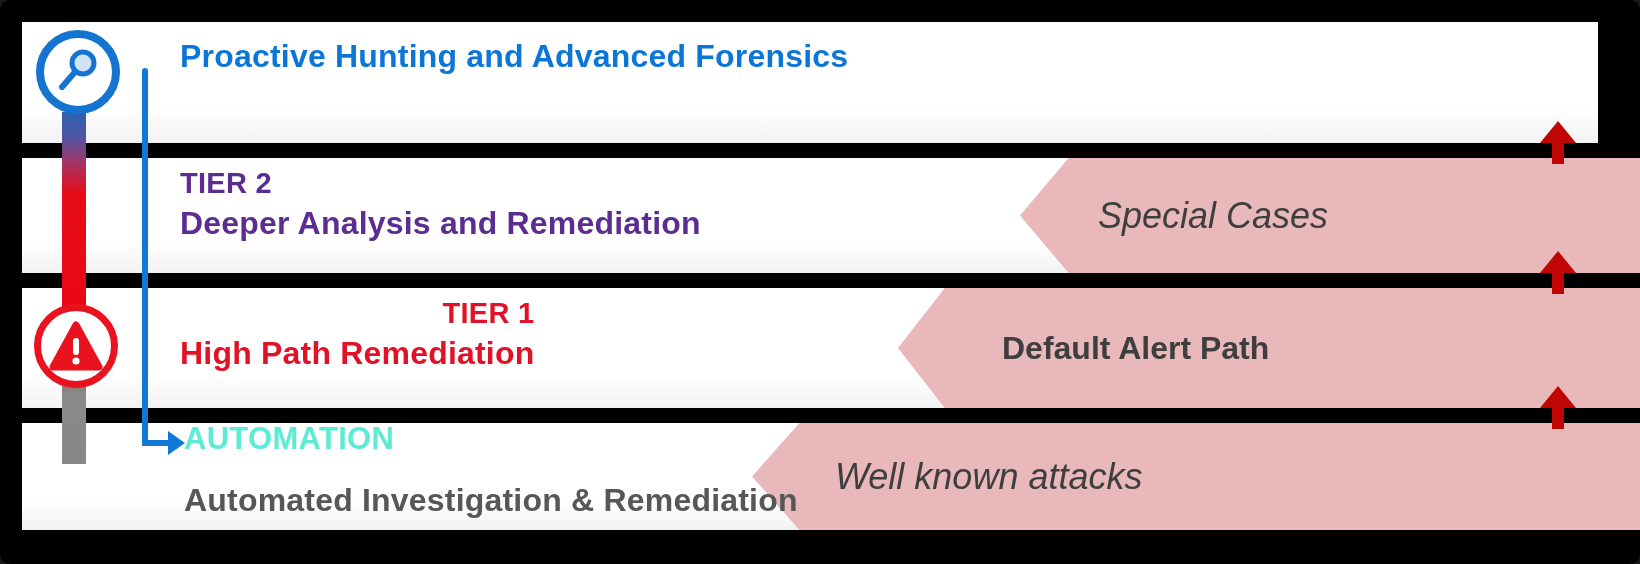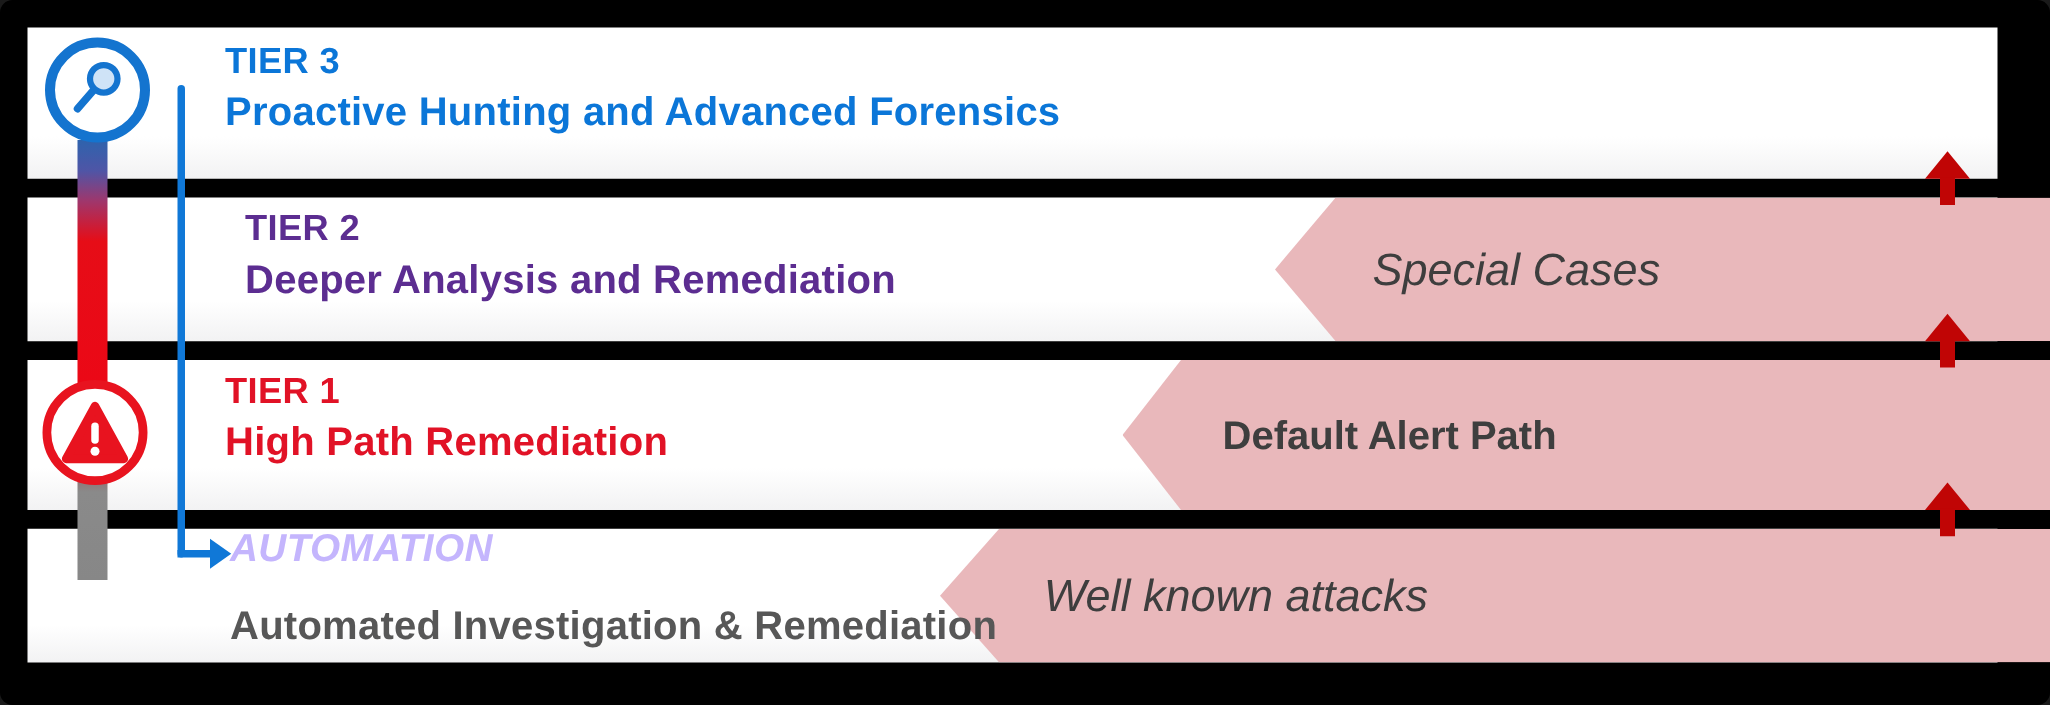--- a/index.html
+++ b/index.html
@@ -19,27 +19,27 @@
   .row-tier3{top:22px;height:121px;}
   .row-tier2{top:158px;height:115px;}
   .row-tier1{top:288px;height:120px;}
   .row-automation{top:423px;height:107px;}
 
   
   .tier-text{position:absolute;z-index:8;line-height:1.15;}
   .tier-title{font-weight:bold;font-size:29px;letter-spacing:0.3px;}
   .tier-sub{font-weight:bold;font-size:32px;margin-top:5px;letter-spacing:0.2px;}
   .t3 .tier-title,.t3 .tier-sub{color:#0b76d8;}
-  .t2 .tier-title,.t2 .tier-sub{color:#5c2d91;margin-left:16px;}
+  .t2 .tier-title,.t2 .tier-sub{color:#5c2d91;}
   .t1 .tier-title,.t1 .tier-sub{color:#e11226;}
-  .t4 .tier-title{color:#c4b5fd;font-size:31px;font-style:italic;}
+  .t4 .tier-title{color:#5eead4;font-size:31px;}
   .t4 .tier-sub{color:#575757;margin-top:25px;}
   .pos-t3{left:180px;top:33px;}
   .pos-t2{left:180px;top:167px;}
-  .pos-t1{left:180px;top:297px;}
+  .pos-t1{left:180px;top:297px;text-align:right;}
   .pos-t4{left:184px;top:421px;}
 
   
   .chevron{
     position:absolute;z-index:2;background:#e9b8bb;
     display:flex;align-items:center;color:#3e3e3e;
   }
   .chev-special{
     left:1020px;top:158px;width:578px;height:115px;
     clip-path:polygon(0 50%, 7.4% 0, 100% 0, 100% 100%, 7.4% 100%);
@@ -49,21 +49,21 @@
     left:898px;top:288px;width:700px;height:120px;
     clip-path:polygon(0 50%, 6% 0, 100% 0, 100% 100%, 6% 100%);
     padding-left:80px;
   }
   .chev-wellknown{
     left:752px;top:423px;width:846px;height:107px;
     clip-path:polygon(0 50%, 5.1% 0, 100% 0, 100% 100%, 5.1% 100%);
     padding-left:83px;
   }
   .chev-label-italic{font-style:italic;font-size:36px;}
-  .chev-label-bold{font-weight:bold;font-size:32px;}
+  .chev-label-bold{font-weight:bold;font-size:32px;margin-left:24px;}
 
   
   .up-arrow{position:absolute;left:1540px;width:36px;z-index:6;}
   .up-arrow .head{
     width:0;height:0;
     border-left:18px solid transparent;border-right:18px solid transparent;
     border-bottom:22px solid #c00505;
   }
   .up-arrow .stem{width:12px;height:22px;background:#c00505;margin:-1px auto 0;}
   .arrow1{top:121px;} .arrow2{top:251px;} .arrow3{top:386px;}
@@ -139,21 +139,20 @@
       <rect x="25" y="18" width="6" height="17" rx="3" fill="#ffffff"></rect>
       <circle cx="28" cy="41" r="3.6" fill="#ffffff"></circle>
     </svg>
   </div>
 
   <div class="conn-v"></div>
   <div class="conn-h"></div>
   <div class="conn-head"></div>
 
   <div class="tier-text t3 pos-t3">
-    <div class="tier-title">TIER 3</div>
     <div class="tier-sub">Proactive Hunting and Advanced Forensics</div>
   </div>
   <div class="tier-text t2 pos-t2">
     <div class="tier-title">TIER 2</div>
     <div class="tier-sub">Deeper Analysis and Remediation</div>
   </div>
   <div class="tier-text t1 pos-t1">
     <div class="tier-title">TIER 1</div>
     <div class="tier-sub">High Path Remediation</div>
   </div>

